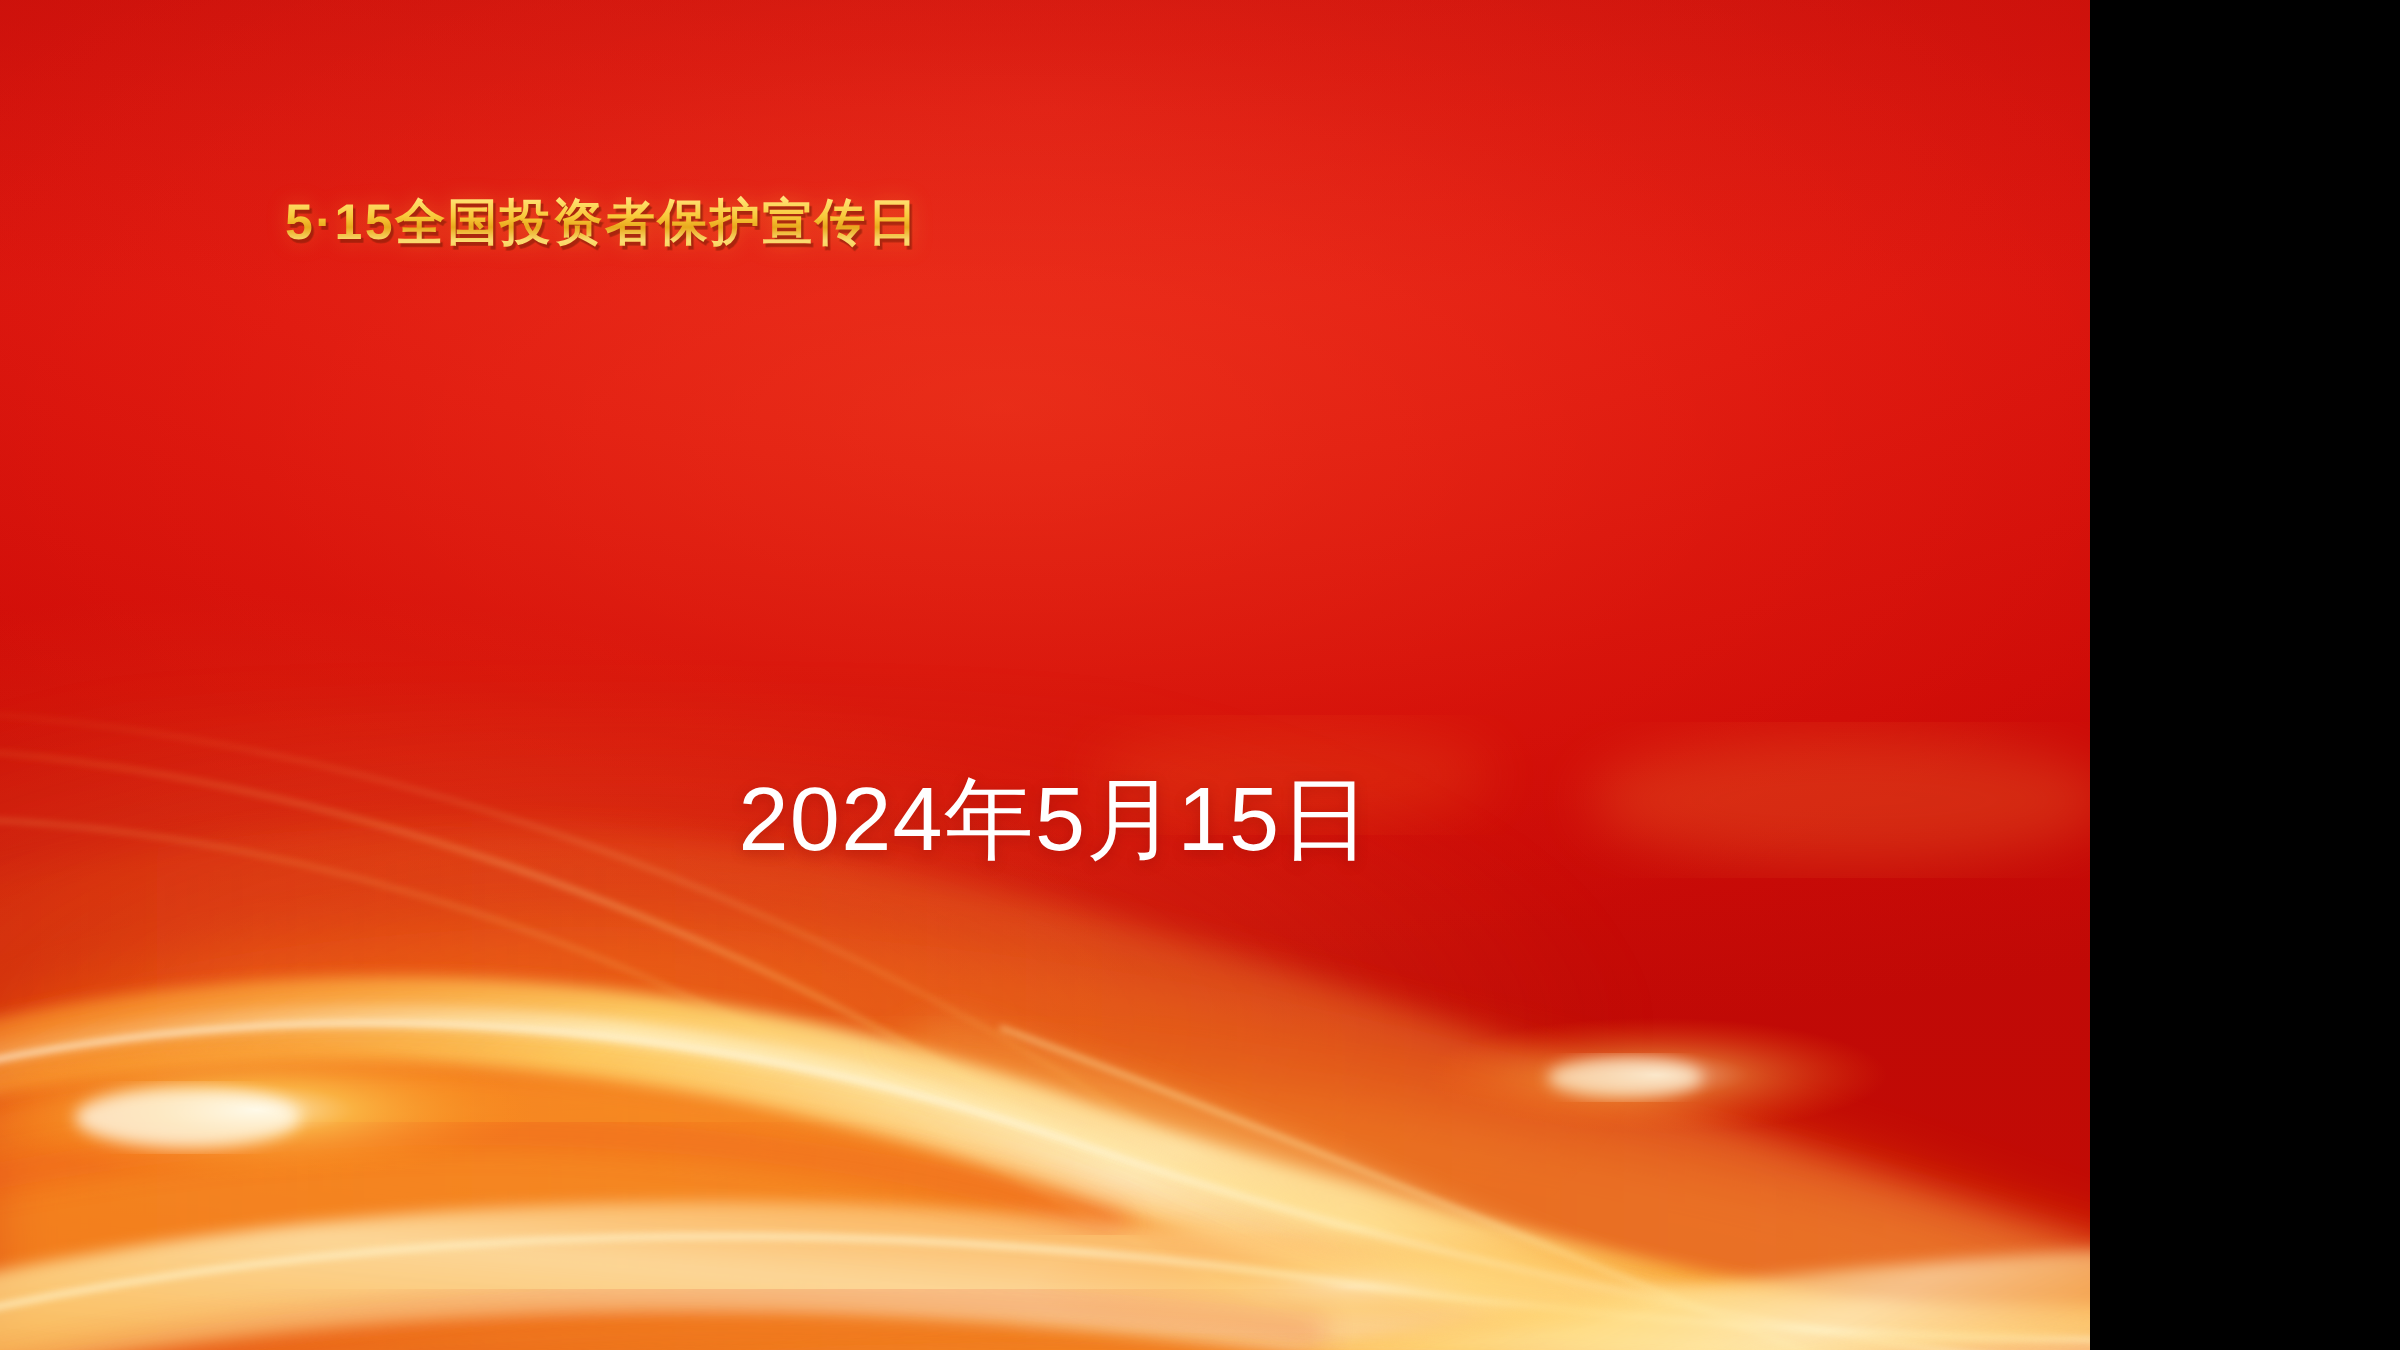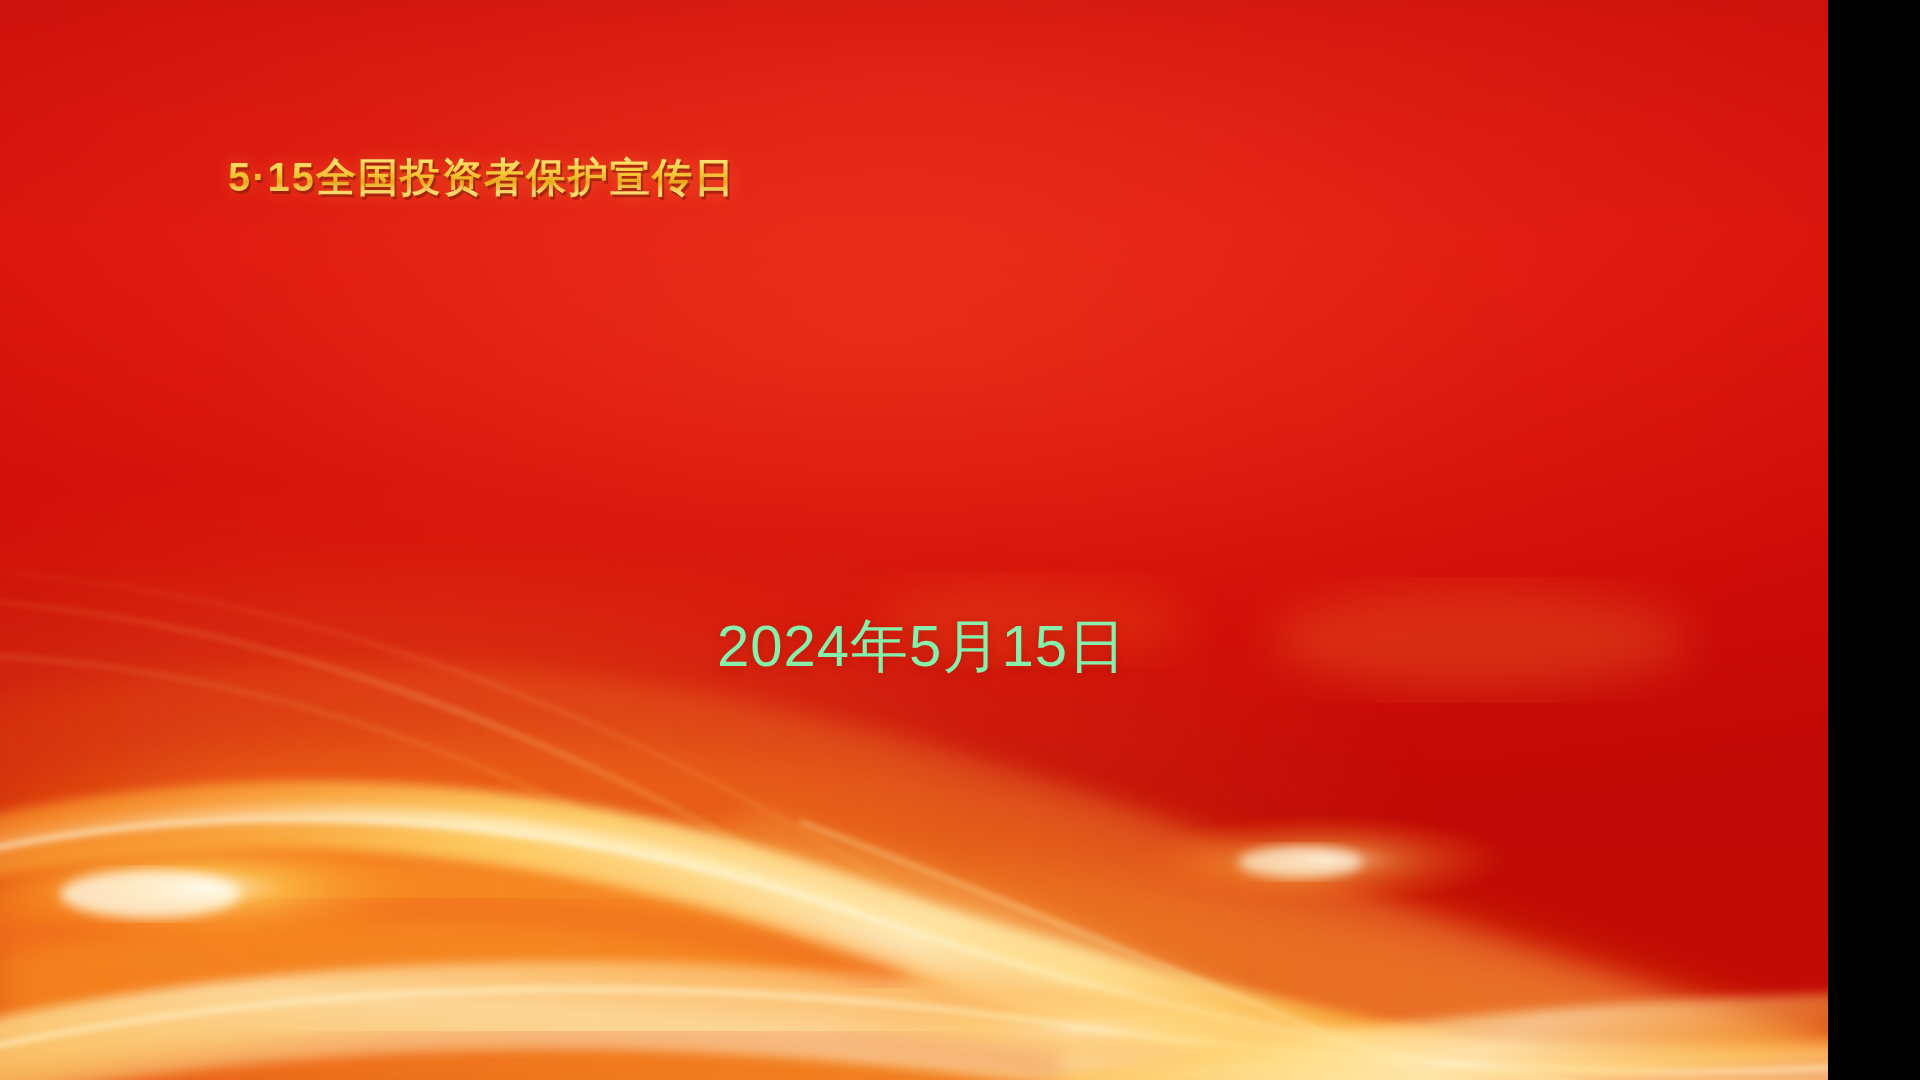--- a/index.html
+++ b/index.html
@@ -3,21 +3,21 @@
 <meta charset="utf-8">
 <title>5·15 Investor Protection Banner</title>
 <style>
   html, body {
     margin: 0;
     padding: 0;
     background: #000;
   }
   #stage {
     position: relative;
-    width: 1828px;
+    width: 1672px;
     height: 1080px;
     overflow: hidden;
     font-family: "Liberation Sans", "DejaVu Sans", sans-serif;
     background: #d8140c;
   }
 
   
   .bg-base {
     position: absolute;
     inset: 0;
@@ -114,23 +114,23 @@
     transform: skewX(-6deg);
   }
   .main-title .gap { display: inline-block; width: 64px; }
 
   .date {
     position: absolute;
     left: 16px;
     right: 0;
     top: 608px;
     text-align: center;
-    font-size: 58px;
+    font-size: 72px;
     font-weight: 400;
-    color: #86efac;
+    color: #ffffff;
     letter-spacing: 1px;
     text-shadow: 0 2px 10px rgba(120,10,0,0.30);
   }
 </style>
 </head>
 <body>
 
 <div id="stage">
 
   <div class="bg-base"></div>

